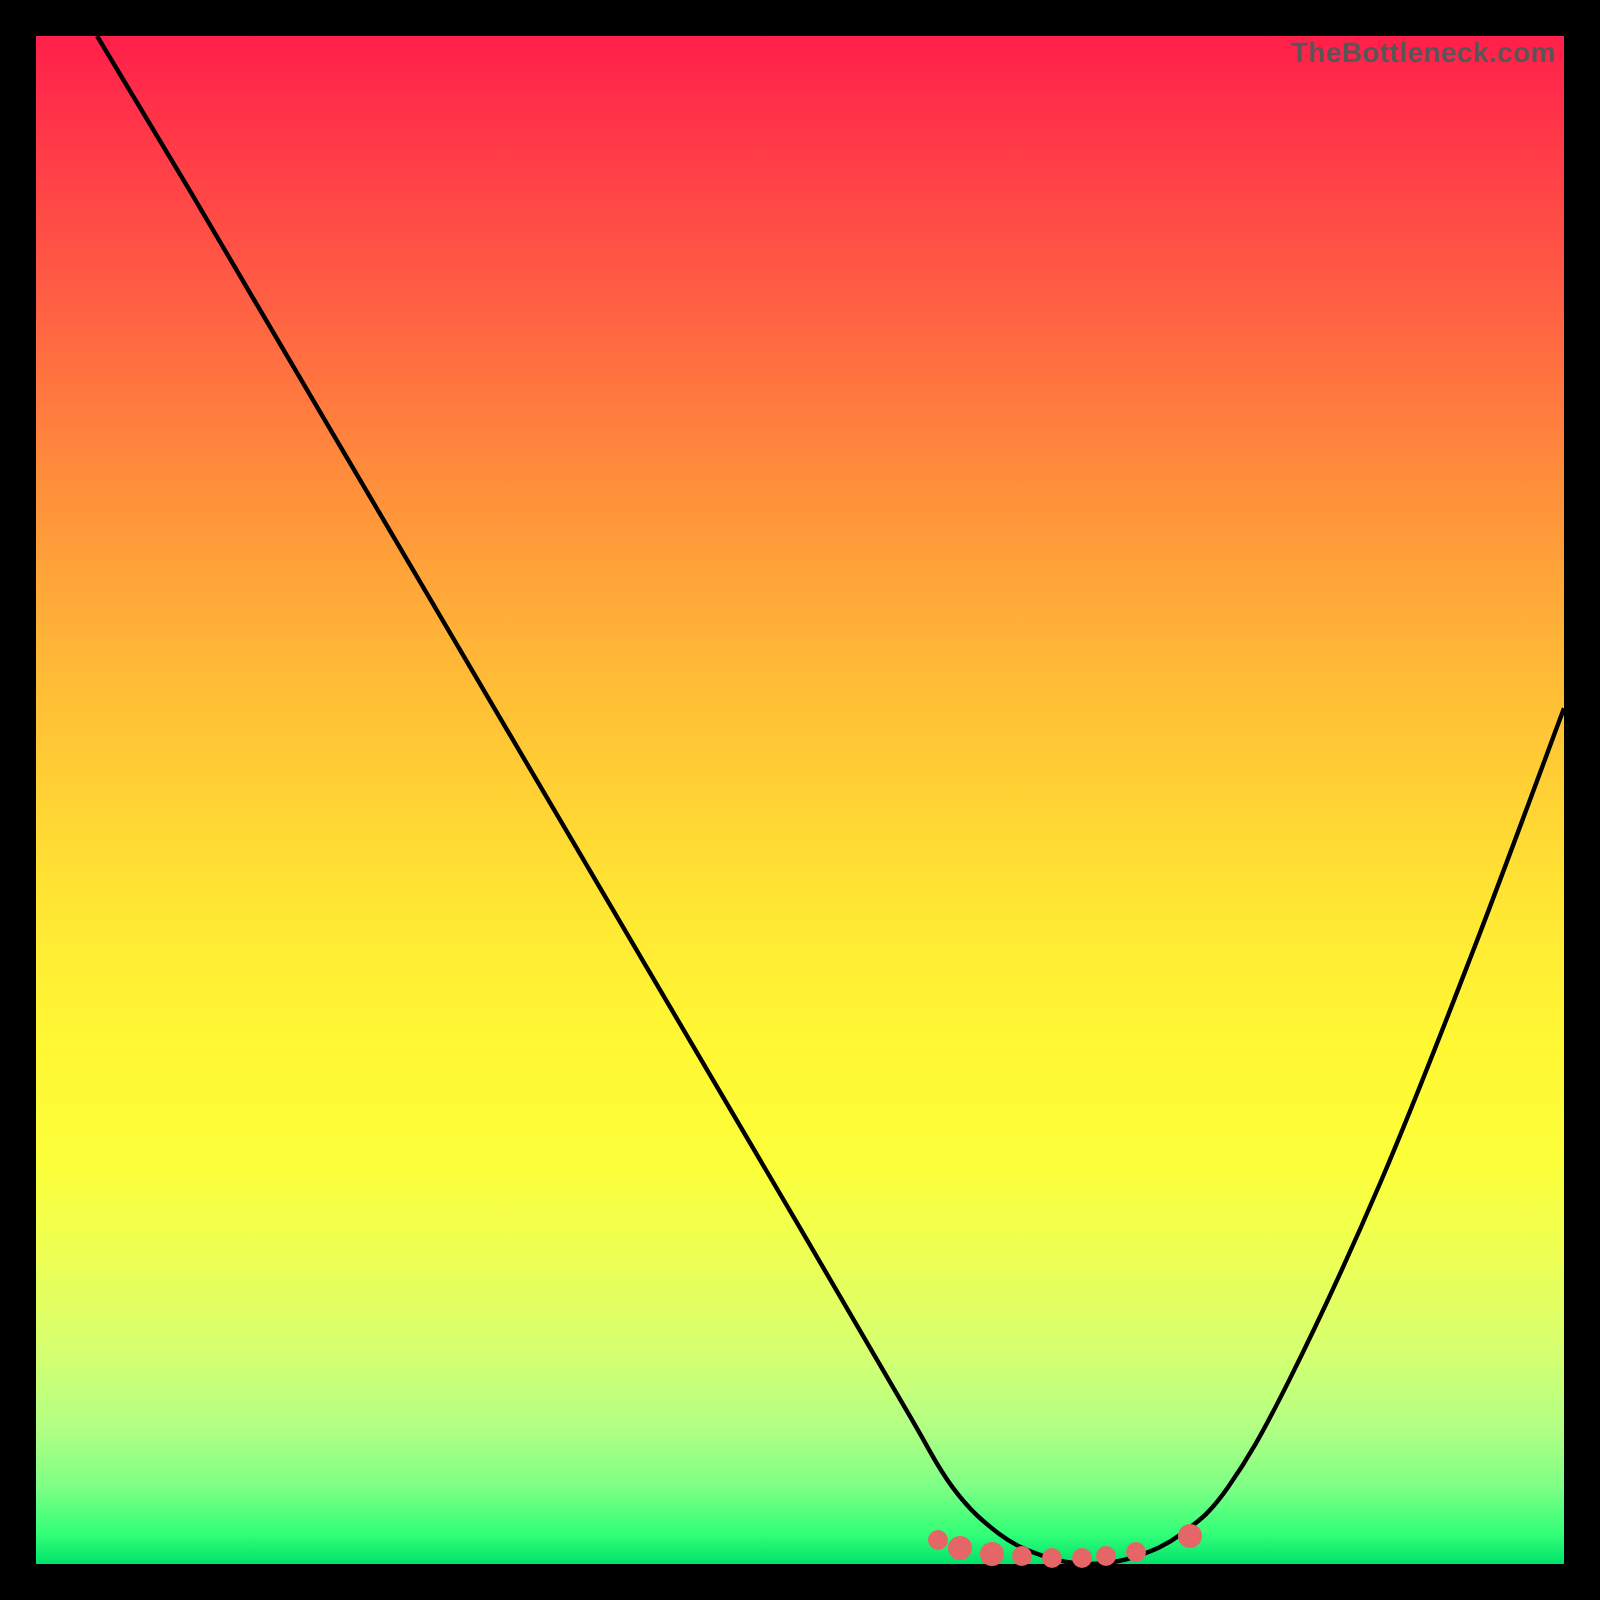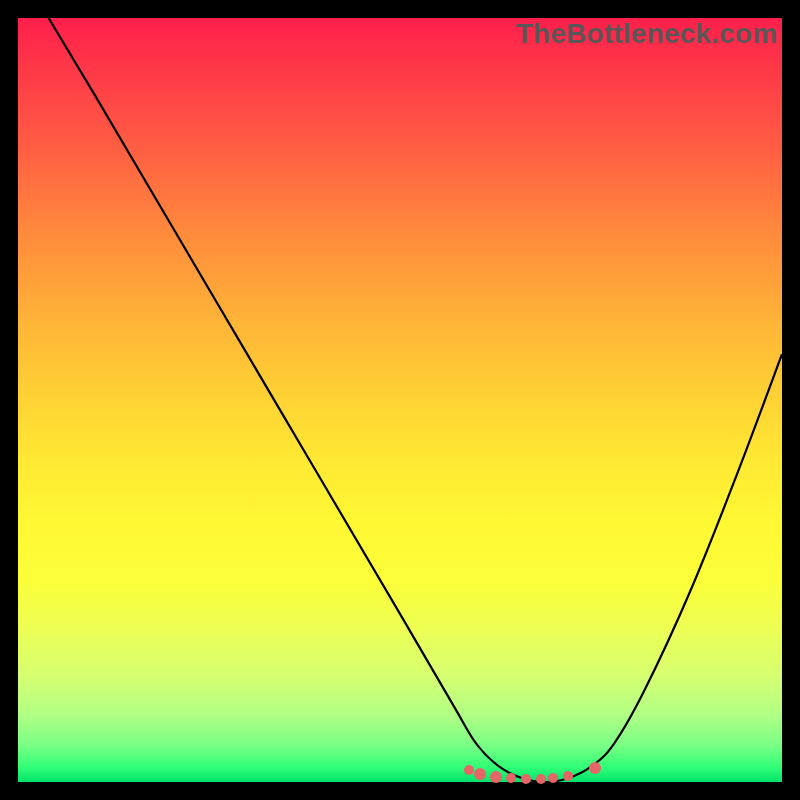--- a/index.html
+++ b/index.html
@@ -48,21 +48,21 @@
       #7dff85 95%,
       #33ff77 98%,
       #00e26b 100%
     );
   }
   .watermark {
     position: absolute;
     top: 0px;
     right: 4px;
     color: #575757;
-    font-size: 28px;
+    font-size: 14px;
     font-weight: 600;
     letter-spacing: 0.2px;
     z-index: 5;
     user-select: none;
   }
   svg.curve {
     position: absolute;
     left: 0;
     top: 0;
     width: 764px;

